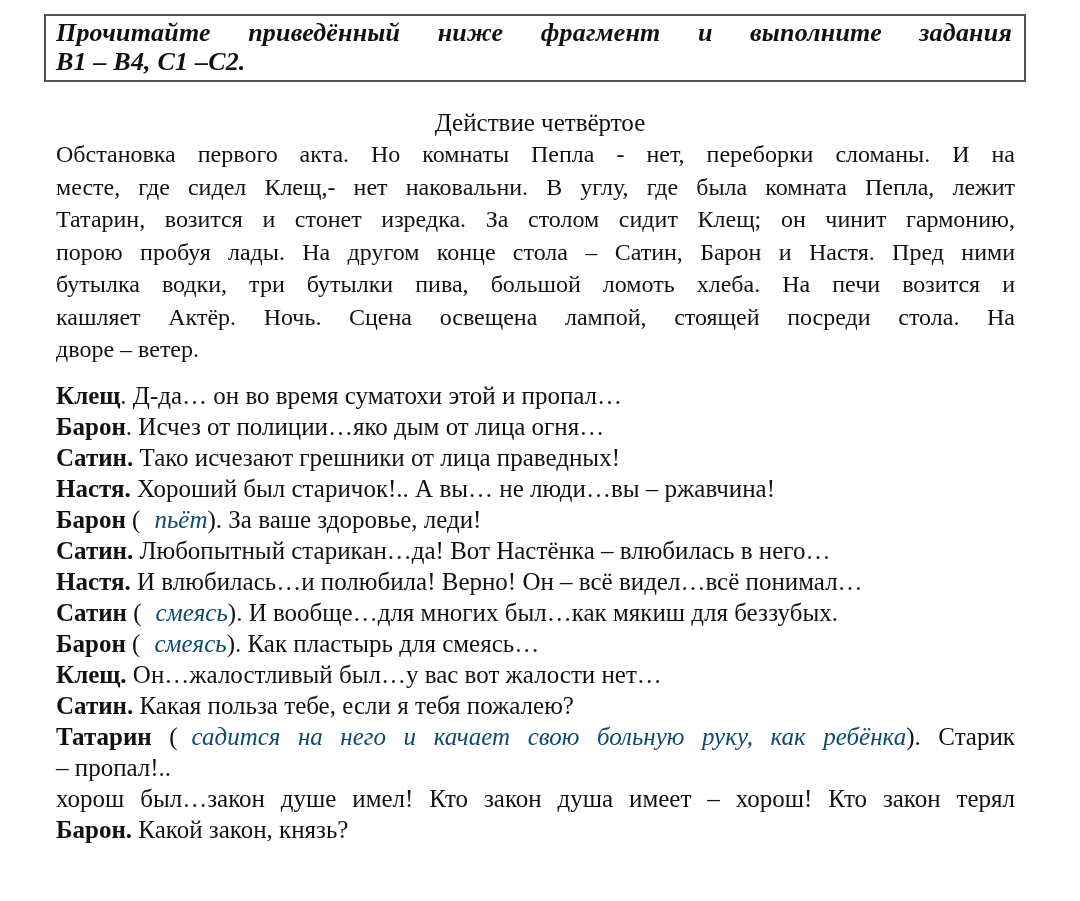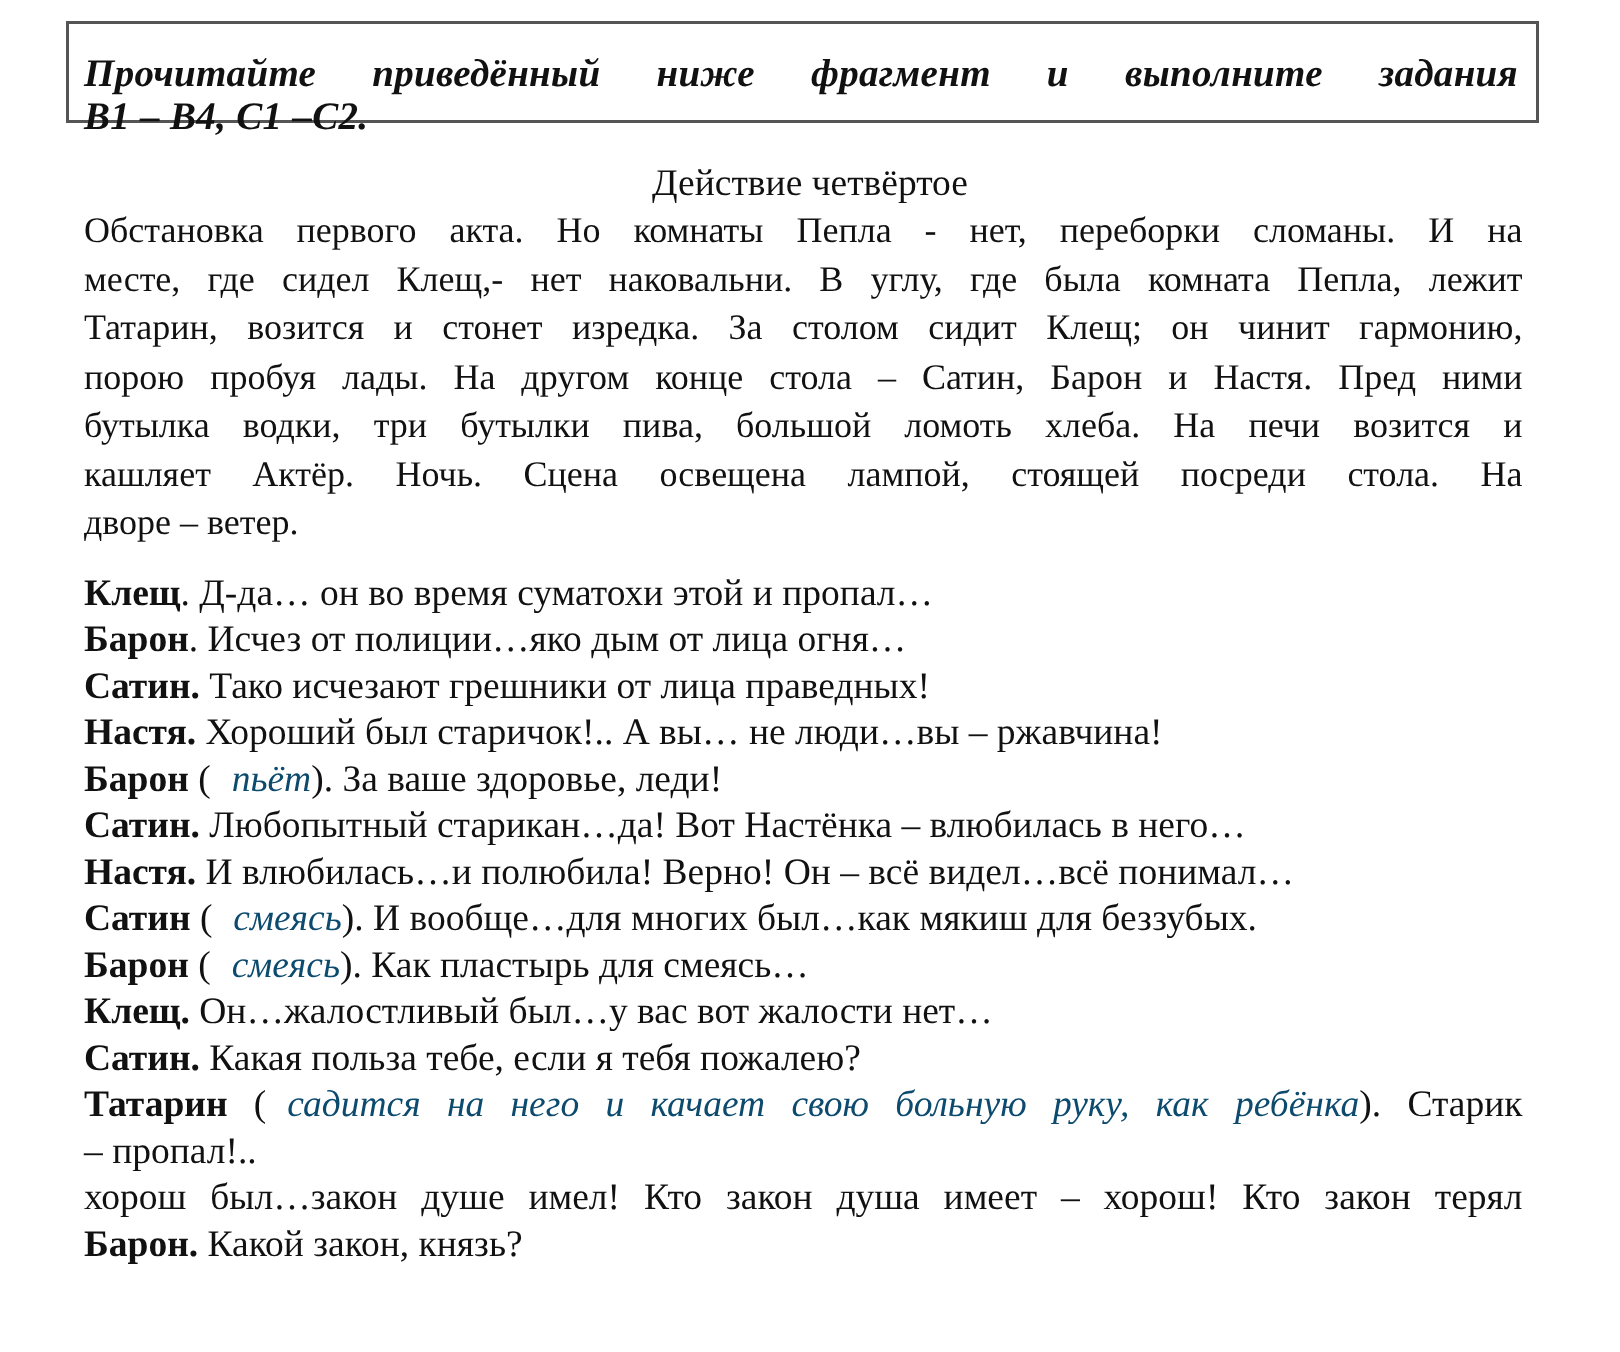--- a/index.html
+++ b/index.html
@@ -4,21 +4,21 @@
   <style>
     html, body { margin: 0; padding: 0; background: #ffffff; }
     body {
       width: 1080px; height: 901px; position: relative; overflow: hidden;
       font-family: "Liberation Serif", "DejaVu Serif", serif;
       color: #111111;
     }
     .task-box {
       position: absolute; left: 44px; top: 14px; width: 982px; height: 68px;
       border: 2px solid #555555; box-sizing: border-box;
-      padding: 18px 12px 0 10px;
+      padding: 2px 12px 0 10px;
     }
     .task-line {
       font-weight: bold; font-style: italic; font-size: 26px; line-height: 29px;
       text-align: justify; text-align-last: justify; letter-spacing: 0.2px;
     }
     .task-line.last { text-align-last: left; }
     .act-title {
       position: absolute; left: 0; width: 1080px; top: 108px;
       text-align: center; font-size: 25px; line-height: 30px;
     }

